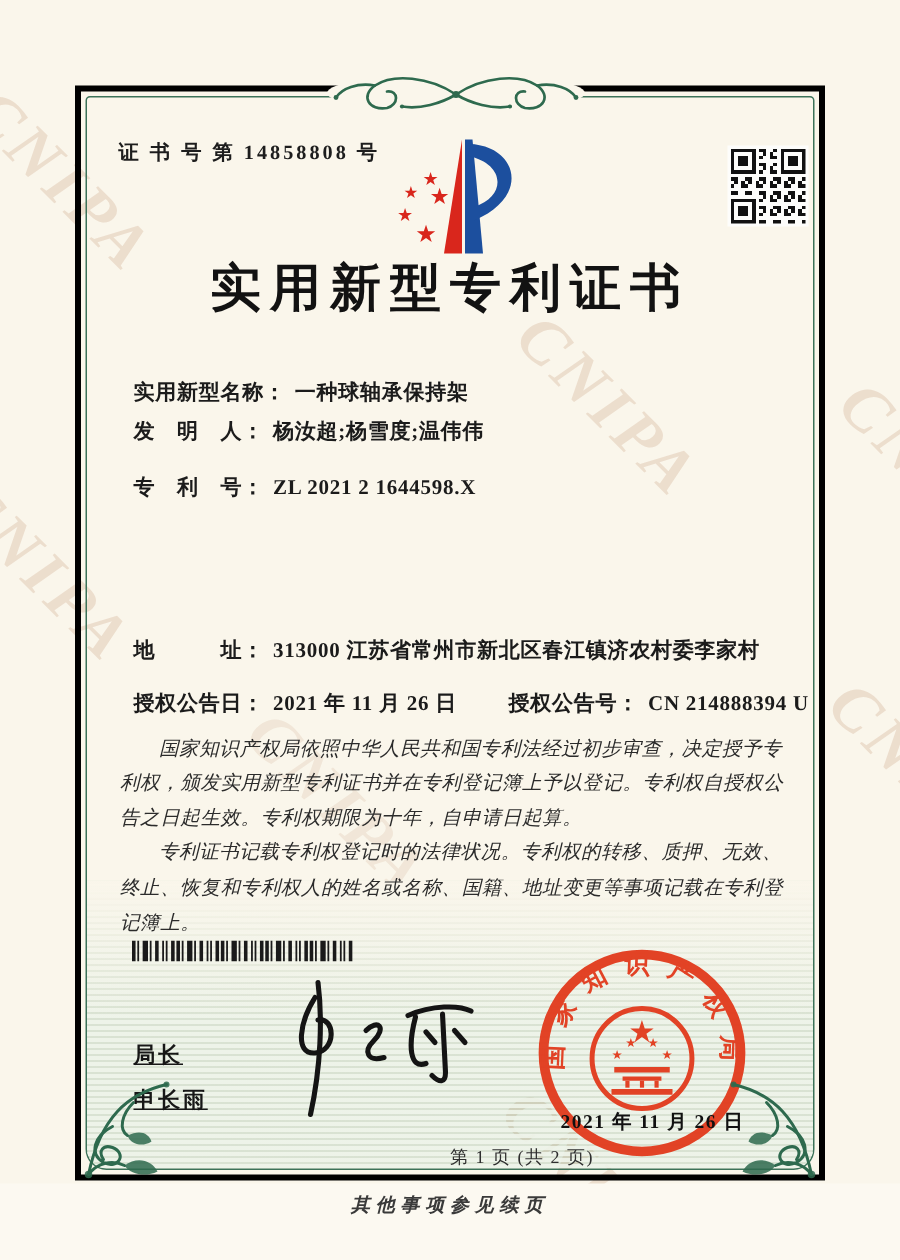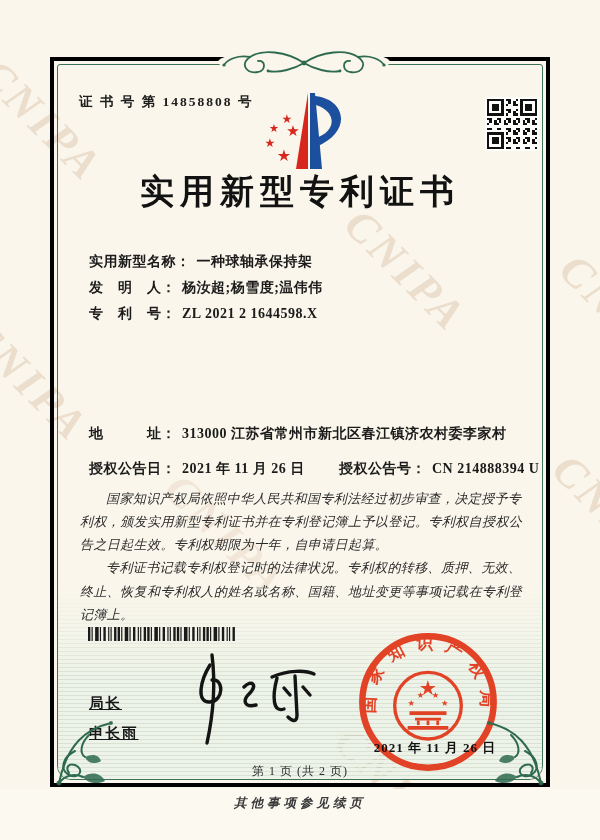--- a/index.html
+++ b/index.html
@@ -45,21 +45,21 @@
     position:absolute;left:25px;top:32px;font-size:13.5px;font-weight:600;
     letter-spacing:2px;color:#1d1d1d;z-index:2;
   }
   .logo{position:absolute;left:203px;top:28px;width:96px;height:84px;z-index:2;}
   .qr{position:absolute;left:431px;top:36px;width:50px;height:50px;z-index:2;background:#fdfdfb;padding:2px;}
   .title{
     position:absolute;left:0;top:108px;width:100%;text-align:center;
     font-size:34px;font-weight:700;letter-spacing:6px;color:#121212;z-index:2;margin:0;
   }
   .row{position:absolute;left:35px;width:460px;font-size:14px;font-weight:600;color:#1b1b1b;z-index:2;white-space:nowrap;}
-  .r1{top:192px;} .r2{top:218px;} .r3{top:244px;} .r4{top:291px;}
+  .r1{top:192px;} .r2{top:218px;} .r3{top:255px;} .r4{top:291px;}
   .r5{top:327px;} .r6{top:364px;} .r7{top:399px;}
   .row .lbl{letter-spacing:0.5px;}
   .row .val{margin-left:6px;letter-spacing:0.5px;}
   .pair2{position:absolute;left:250px;top:0;}
   .paras{
     position:absolute;left:26px;top:426px;width:452px;z-index:2;
     font-size:13px;line-height:1.78;color:#2b2b2b;font-style:italic;
   }
   .paras p{margin:0;text-indent:2em;letter-spacing:0.4px;}
   .barcode{position:absolute;left:34px;top:566px;width:154px;height:14px;z-index:2;}
@@ -67,21 +67,21 @@
   .signer-title{top:633px;}
   .signer-name{top:663px;}
   .signature{position:absolute;left:118px;top:590px;width:152px;height:98px;z-index:2;}
   .seal{position:absolute;left:300px;top:567px;width:148px;height:148px;z-index:2;opacity:0.95;}
   .seal-date{
     position:absolute;left:306px;top:678px;width:150px;text-align:center;z-index:3;
     font-size:13px;font-weight:700;color:#111;letter-spacing:1px;white-space:nowrap;
   }
   .page-info{
     position:absolute;left:0;top:702px;width:100%;text-align:center;z-index:2;
-    font-size:12px;color:#2e2e2e;letter-spacing:1px;
+    font-size:12px;color:#2e2e2e;letter-spacing:1px;padding-left:48px;
   }
   .bottom-strip{
     position:absolute;left:0;top:789px;width:600px;height:51px;
     background:#fcf9f1;z-index:1;
   }
   .continuation{
     position:absolute;left:0;top:795px;width:100%;text-align:center;z-index:2;
     font-size:12.5px;color:#3a3a3a;letter-spacing:4px;font-style:italic;font-weight:600;
   }
   svg text.sealchar{font-family:"Liberation Serif","DejaVu Serif",serif;}

